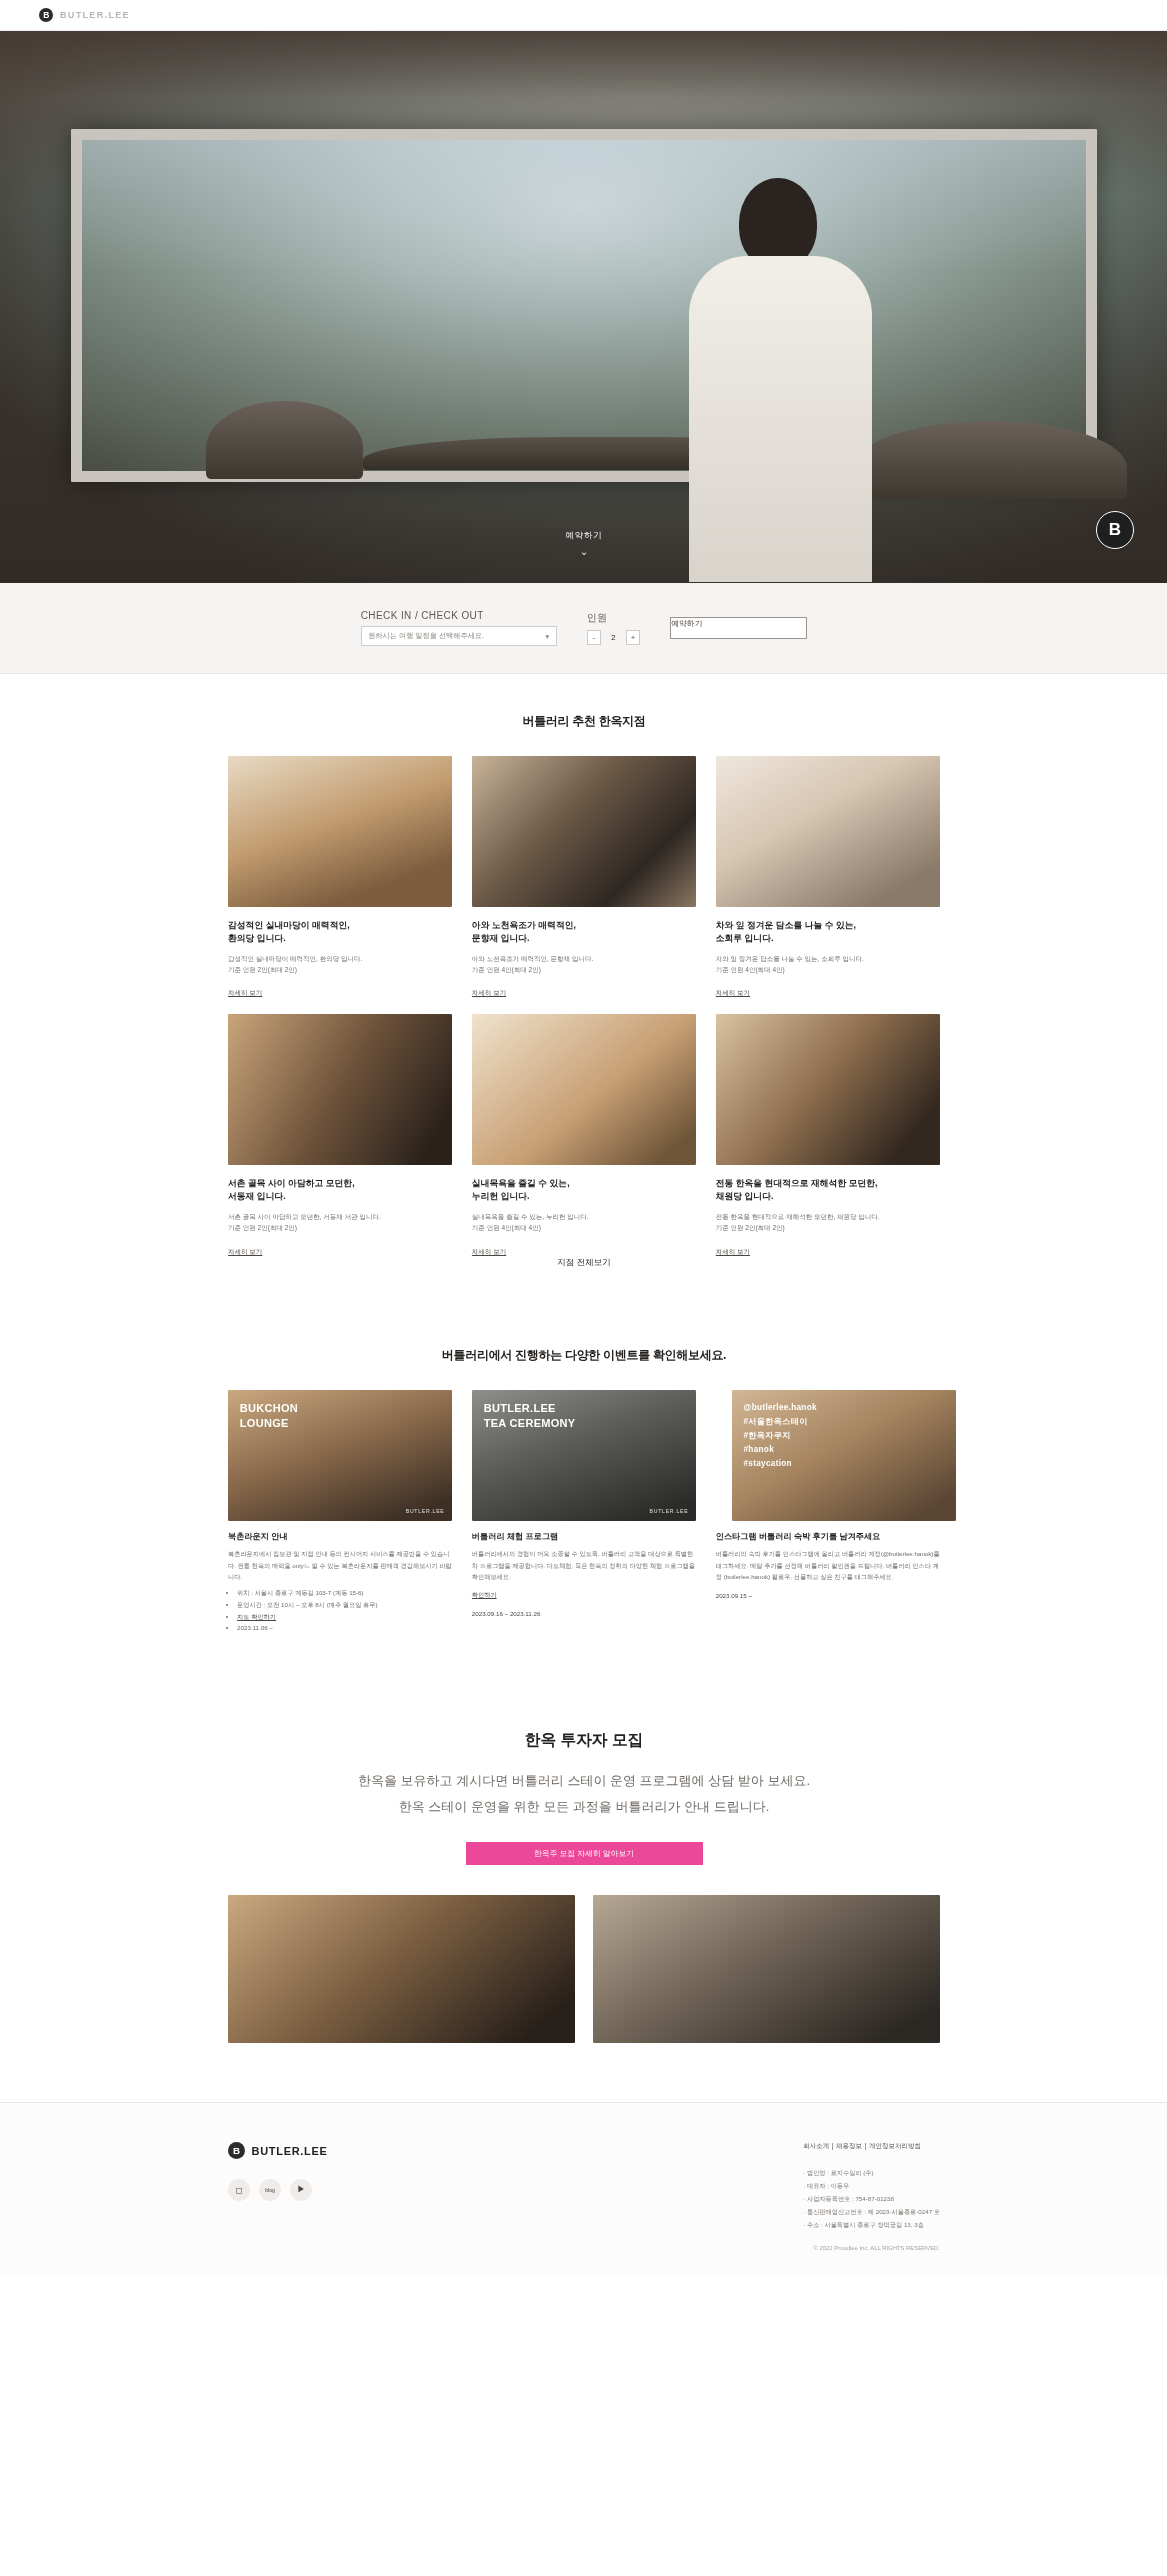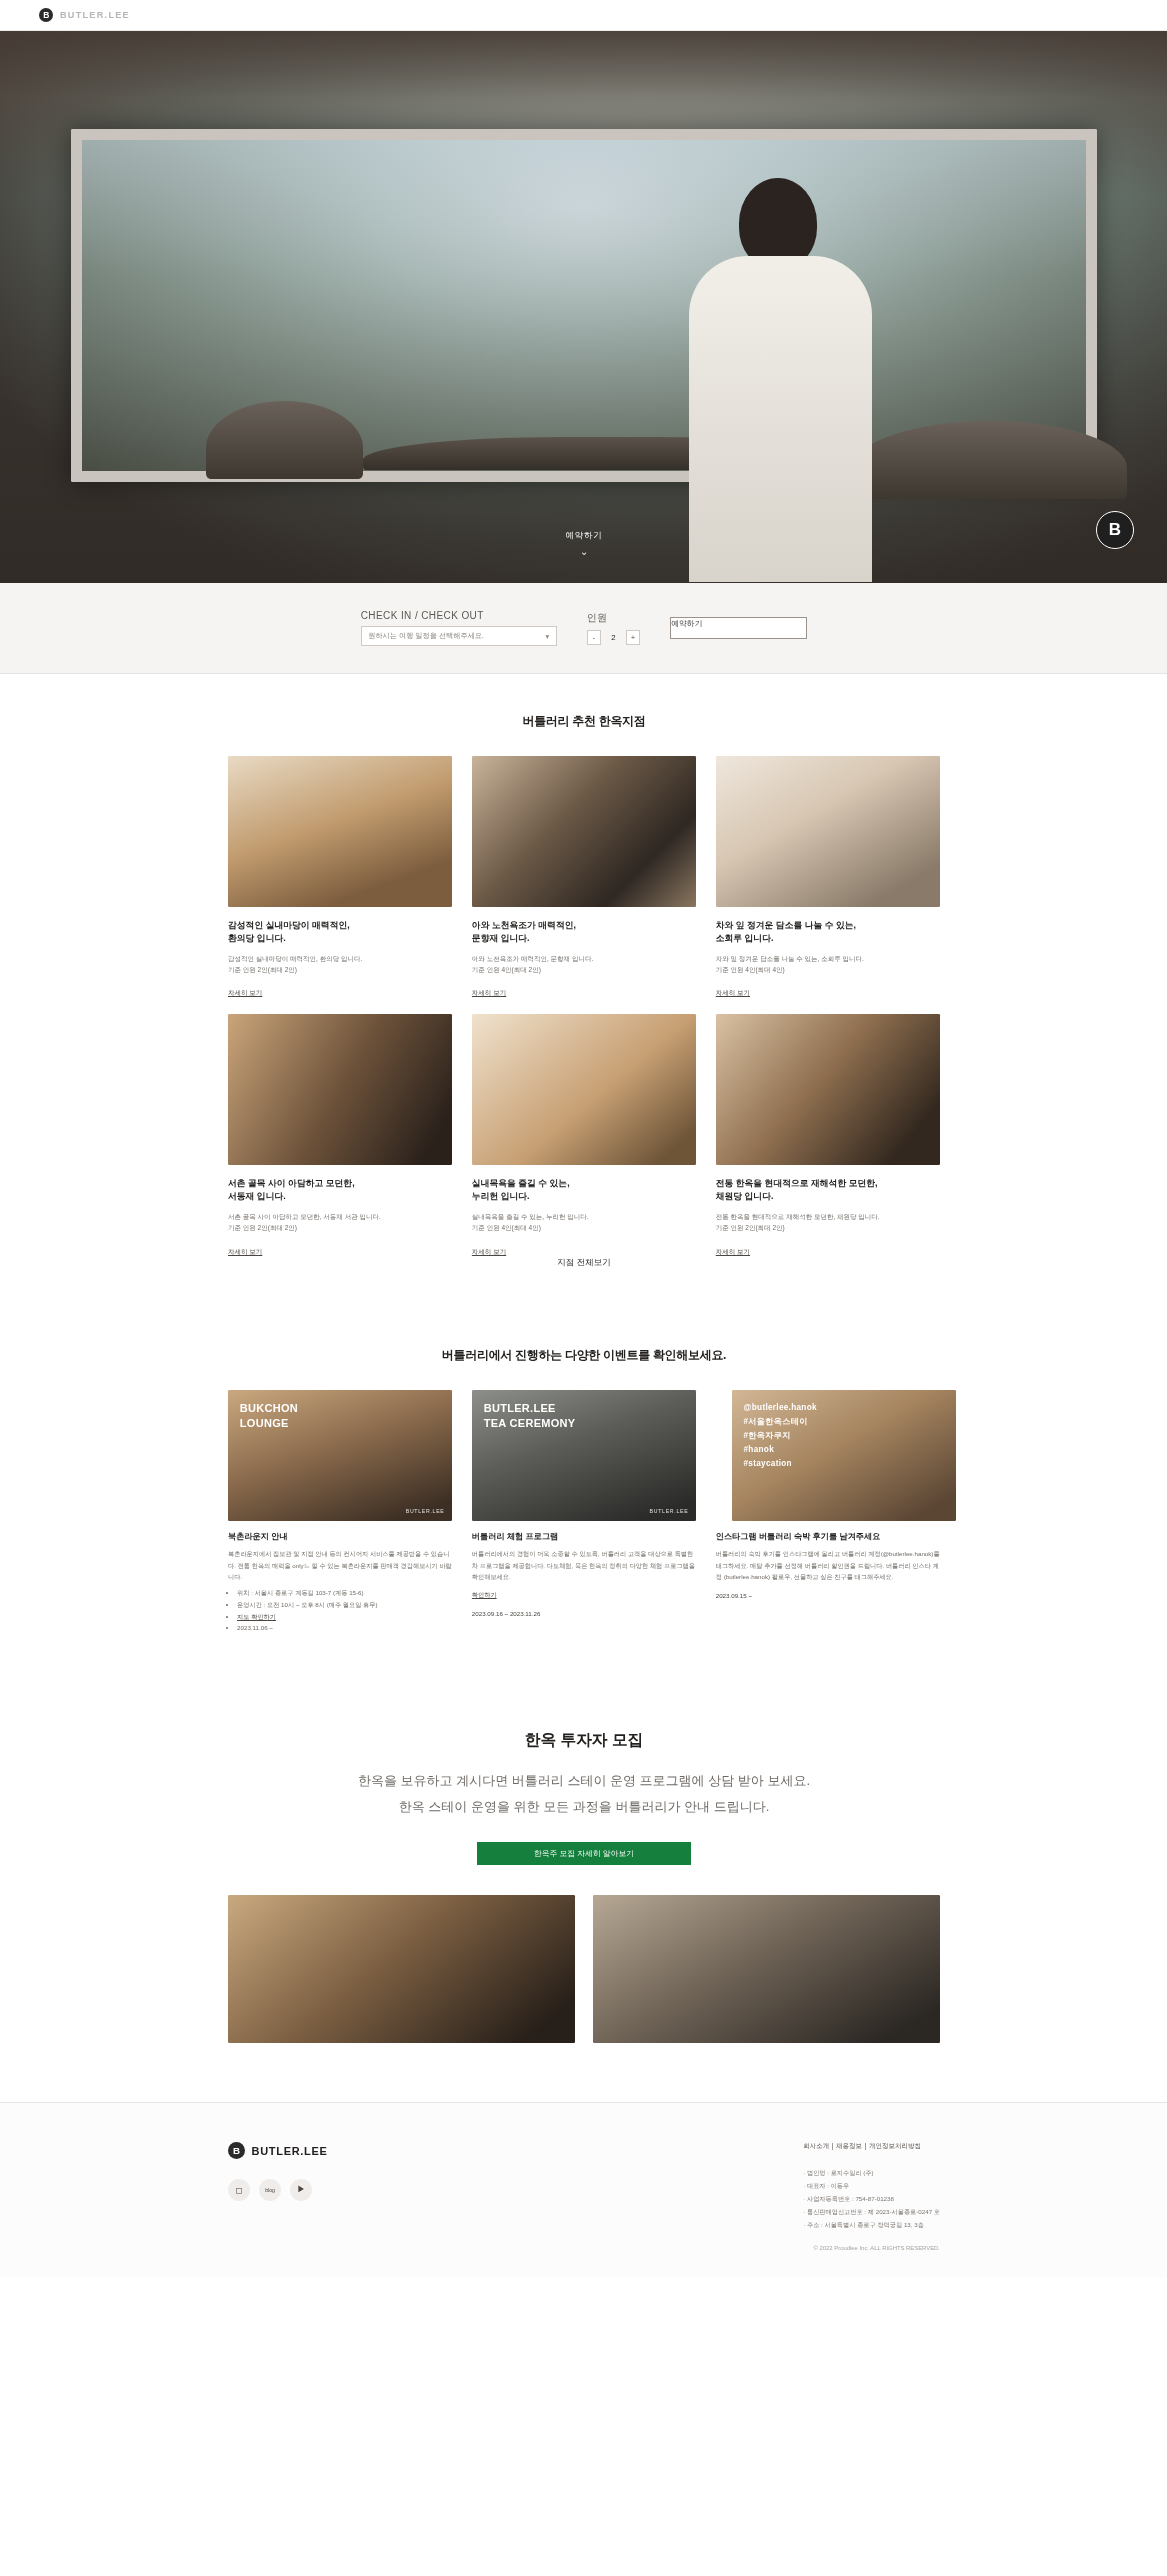--- a/index.html
+++ b/index.html
@@ -190,22 +190,22 @@
   .ev-desc { margin-top: 6.5px; font-size: 6.2px; color: #6f6a65; line-height: 1.8; }
   .ev-list { margin-top: 5.2px; padding-left: 9.1px; font-size: 6.2px; color: #6f6a65; line-height: 1.9; }
   .ev-link { font-size: 6.2px; color: #4a4540; text-decoration: underline; }
   .ev-date { margin-top: 10.4px; font-size: 6.2px; color: #4a4540; }
 
   
   .inv { text-align: center; padding: 46px 0 0; }
   .inv-title { font-size: 15.7px; font-weight: bold; color: #23201e; }
   .inv-desc { margin-top: 17px; font-size: 13px; color: #6f6a65; line-height: 2; }
   .inv-btn {
-    margin: 22px auto 0; width: 214px; height: 23.5px;
-    background: #15803d; color: #fff; font-size: 7.8px;
+    margin: 22px auto 0; width: 237px; height: 23.5px;
+    background: #ec4899; color: #fff; font-size: 7.8px;
     display: flex; align-items: center; justify-content: center;
   }
   .inv-imgs {
     width: 712px; margin: 30px auto 0;
     display: grid; grid-template-columns: 1fr 1fr; gap: 18.3px;
   }
   .inv-img { width: 100%; height: 148px; border-radius: 1.3px; }
 
   
   .footer {

